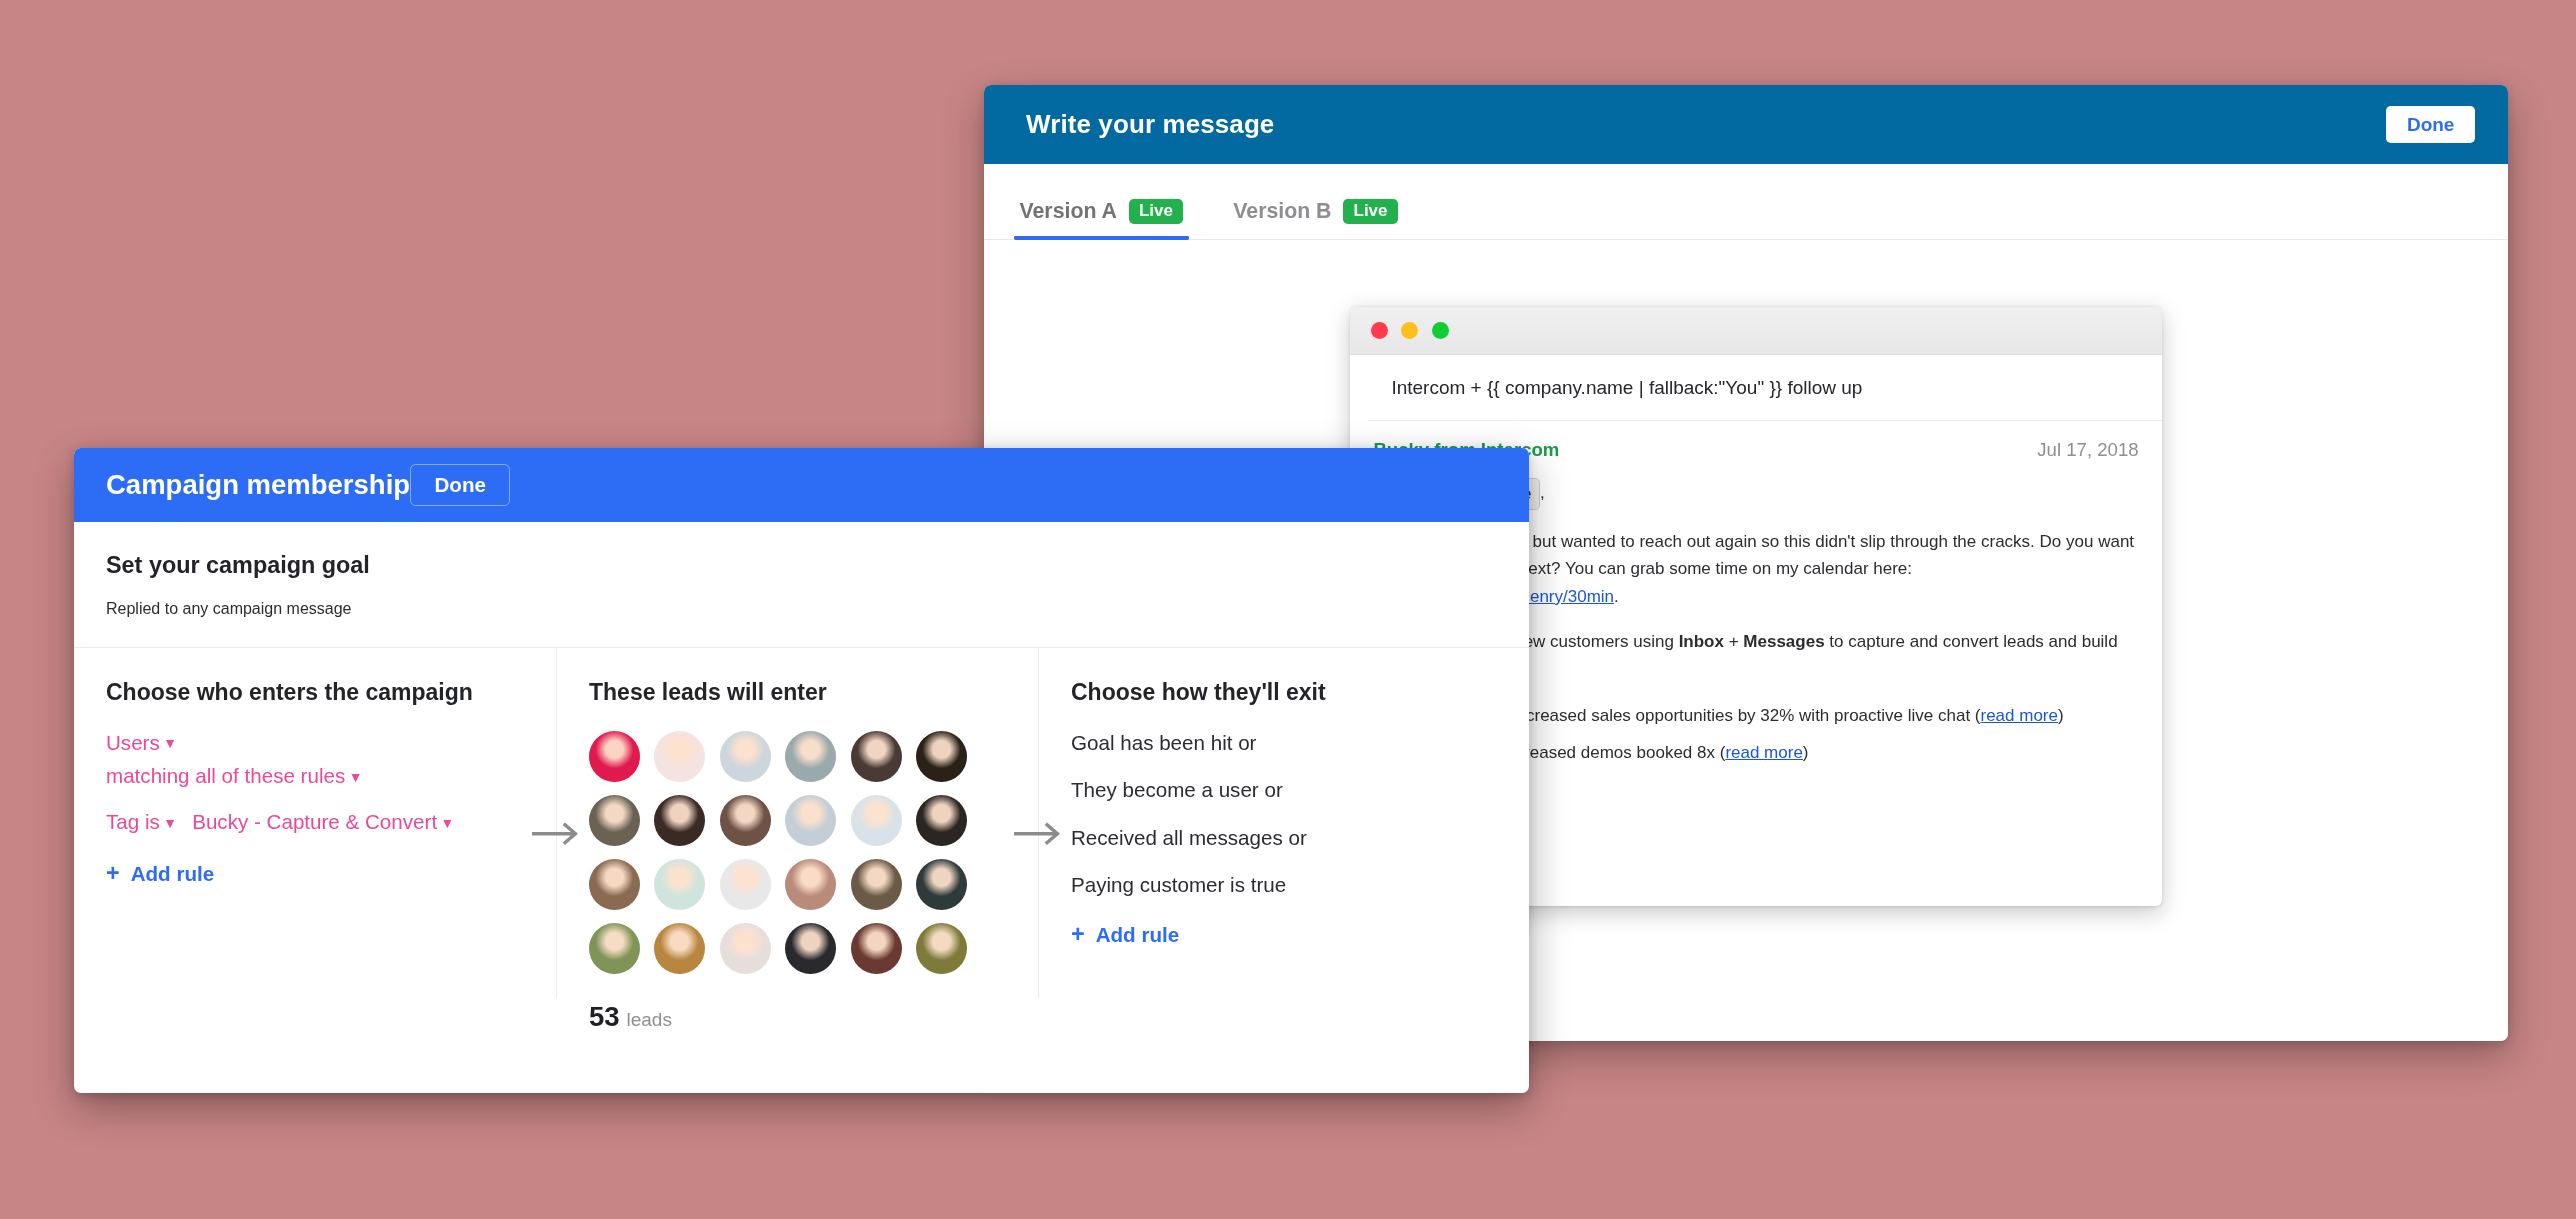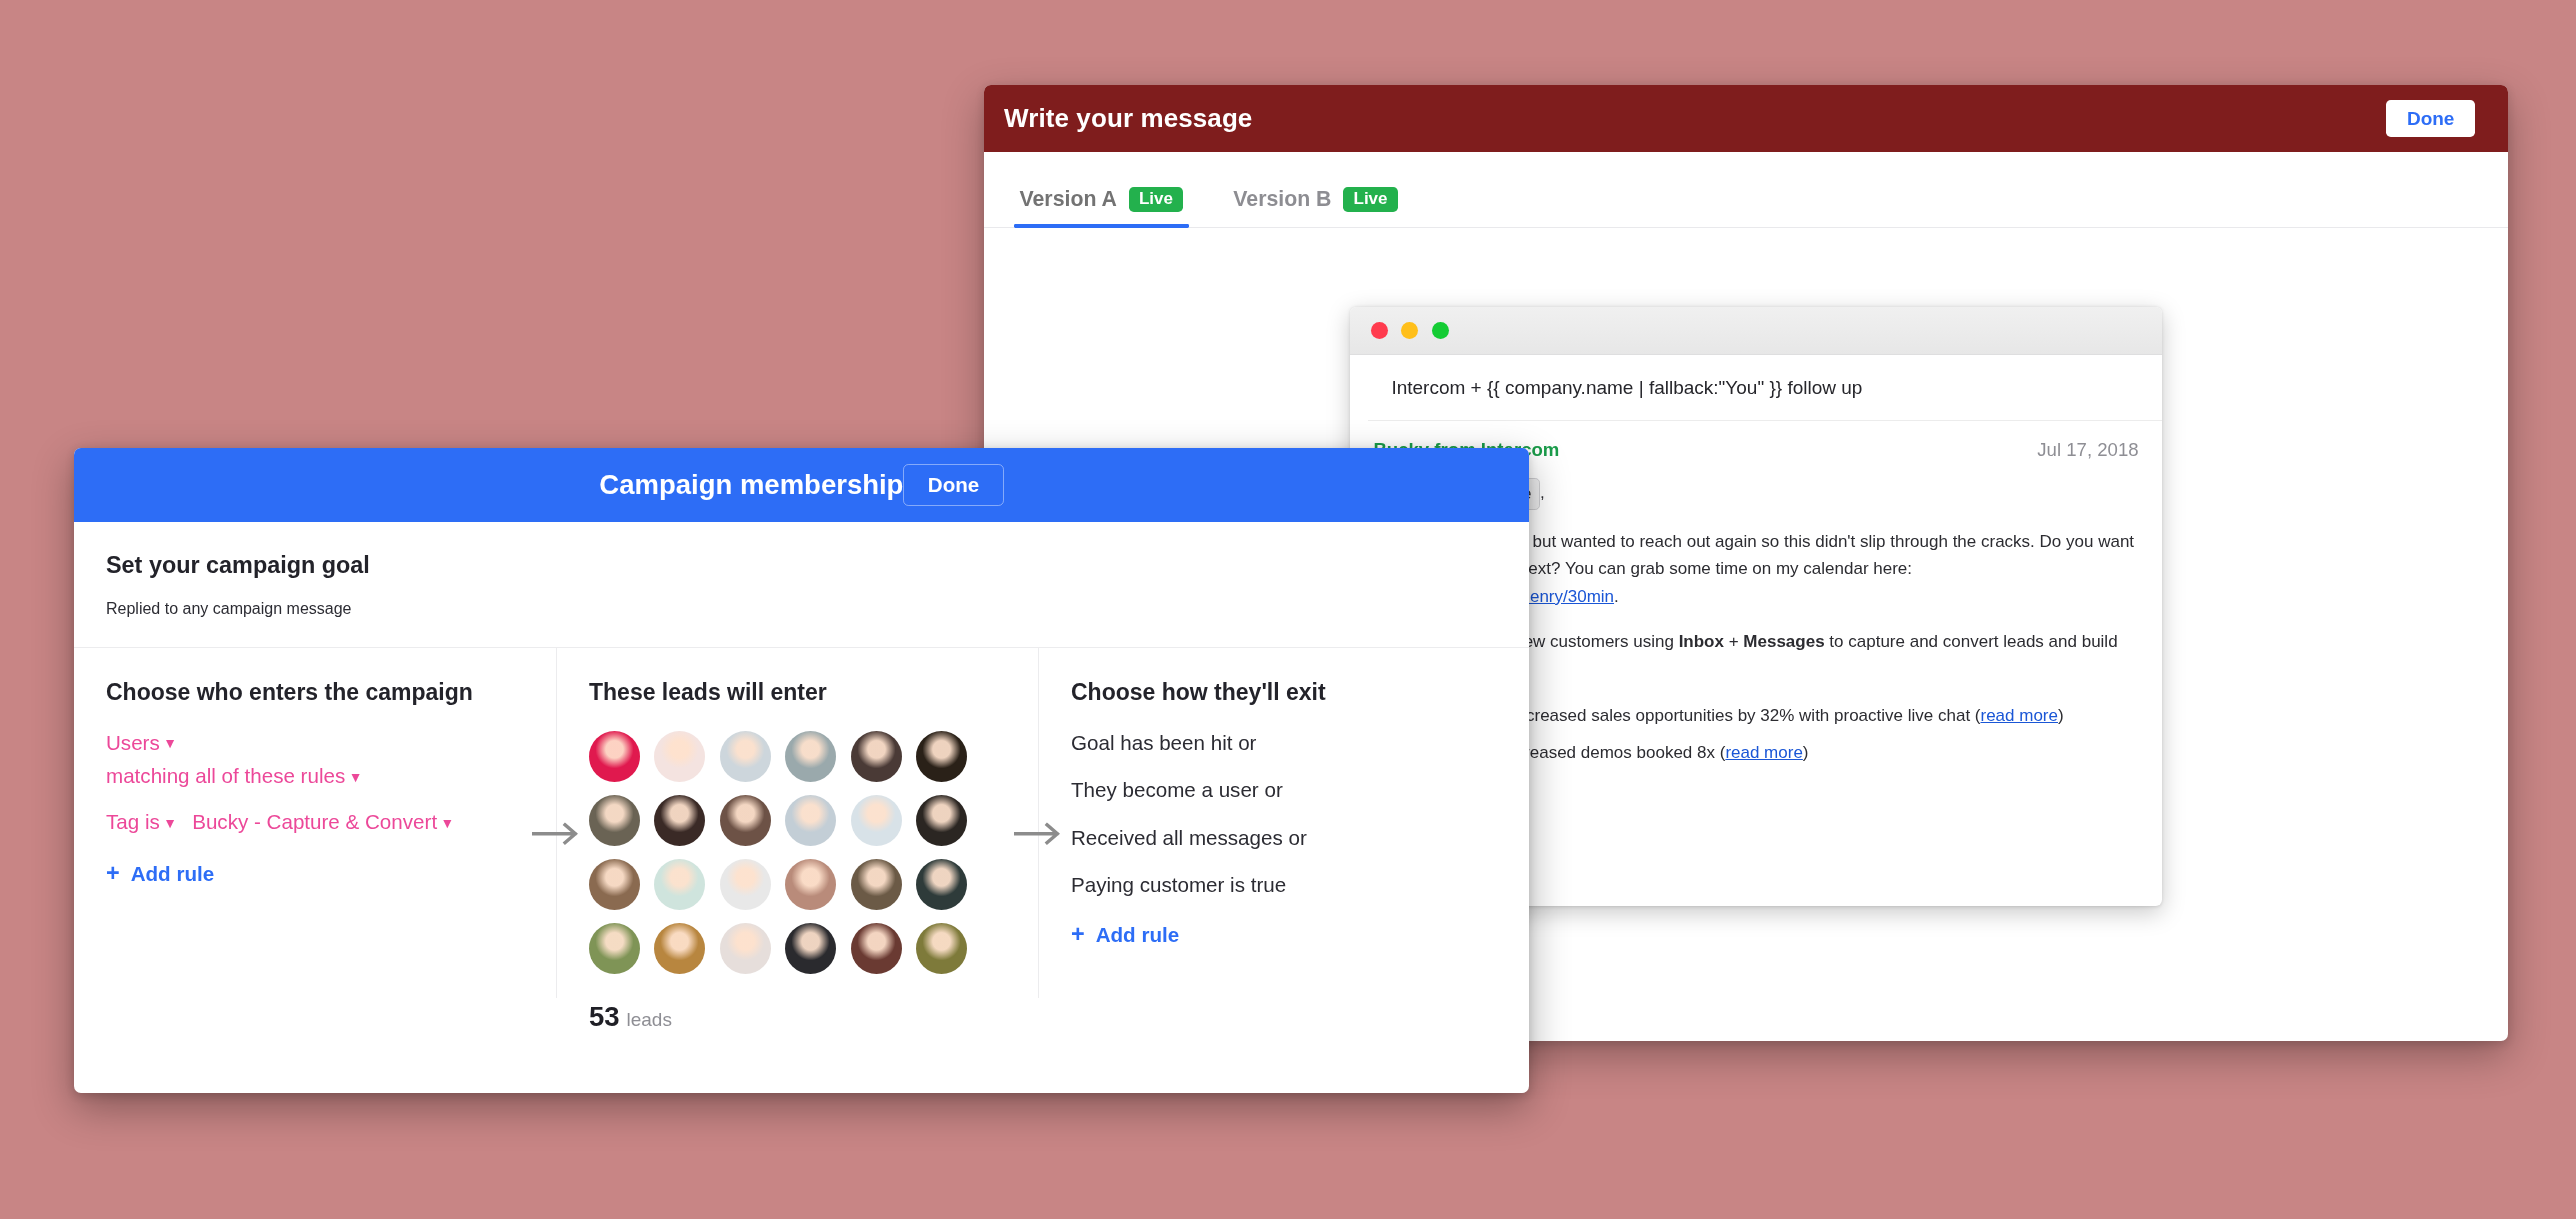--- a/index.html
+++ b/index.html
@@ -10,22 +10,22 @@
     -webkit-font-smoothing:antialiased;
   }
   
   #msg-panel{
     position:absolute;left:984px;top:85px;width:1524px;height:956px;
     background:#fff;border-radius:6.9px;
     box-shadow:0 15px 41px rgba(0,0,0,.30), 0 2.8px 9.6px rgba(0,0,0,.14);
     overflow:hidden;z-index:10;
   }
   #msg-header{
-    height:67px;background:#7f1d1d;display:flex;align-items:center;
-    justify-content:space-between;padding:0 33px 0 20px;box-sizing:border-box;
+    height:79px;background:#0369a1;display:flex;align-items:center;
+    justify-content:space-between;padding:0 33px 0 42px;box-sizing:border-box;
   }
   #msg-title{color:#fff;font-size:26px;font-weight:bold;letter-spacing:0.1px;}
   .done-white{
     background:#fff;color:#2d6df6;border:none;border-radius:4.8px;
     font-size:19px;font-weight:bold;padding:9px 20.6px;cursor:pointer;
     font-family:inherit;line-height:1;
   }
   #msg-tabs{
     height:76px;border-bottom:1.4px solid #e9e9ec;display:flex;align-items:flex-end;
     padding-left:30px;box-sizing:border-box;
@@ -75,21 +75,21 @@
   #mail-body li{margin-bottom:10.3px;}
   
   #camp-panel{
     position:absolute;left:74px;top:448px;width:1455px;height:645px;
     background:#fff;border-radius:6.9px;
     box-shadow:0 15px 41px rgba(0,0,0,.33), 0 2.8px 9.6px rgba(0,0,0,.16);
     overflow:hidden;z-index:20;
   }
   #camp-header{
     height:74px;background:#2d6df6;display:flex;align-items:center;
-    justify-content:center;padding:0 32px 0 32px;box-sizing:border-box;
+    justify-content:flex-start;padding:0 32px 0 32px;box-sizing:border-box;
   }
   #camp-title{color:#fff;font-size:27.5px;font-weight:bold;}
   .done-outline{
     background:transparent;color:#fff;border:1.4px solid rgba(255,255,255,.42);
     border-radius:5.5px;font-size:20.6px;font-weight:bold;padding:9.6px 23.4px;
     cursor:pointer;font-family:inherit;line-height:1;
   }
   #goal-sec{padding:30px 32px 29px;border-bottom:1.4px solid #ececee;}
   #goal-title{font-size:23.4px;font-weight:bold;color:#23232a;margin-bottom:20.6px;}
   #goal-value{font-size:16px;color:#2c2c33;}

